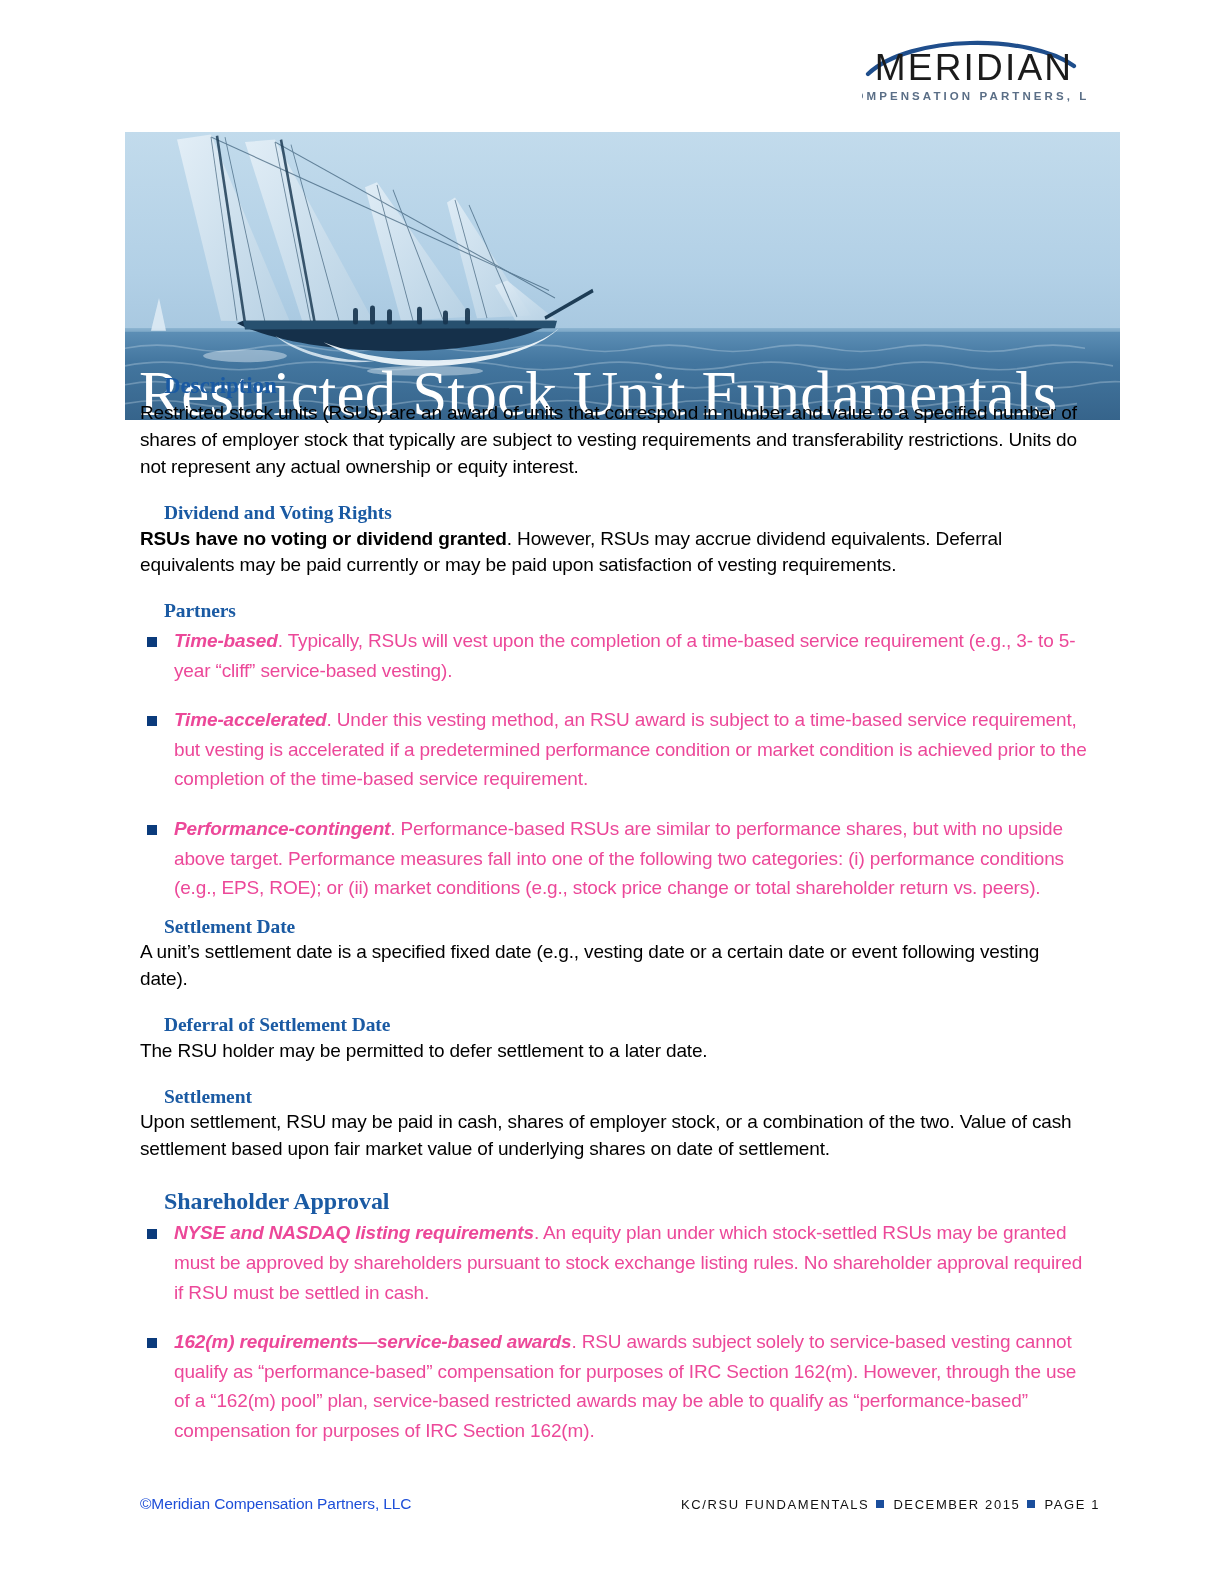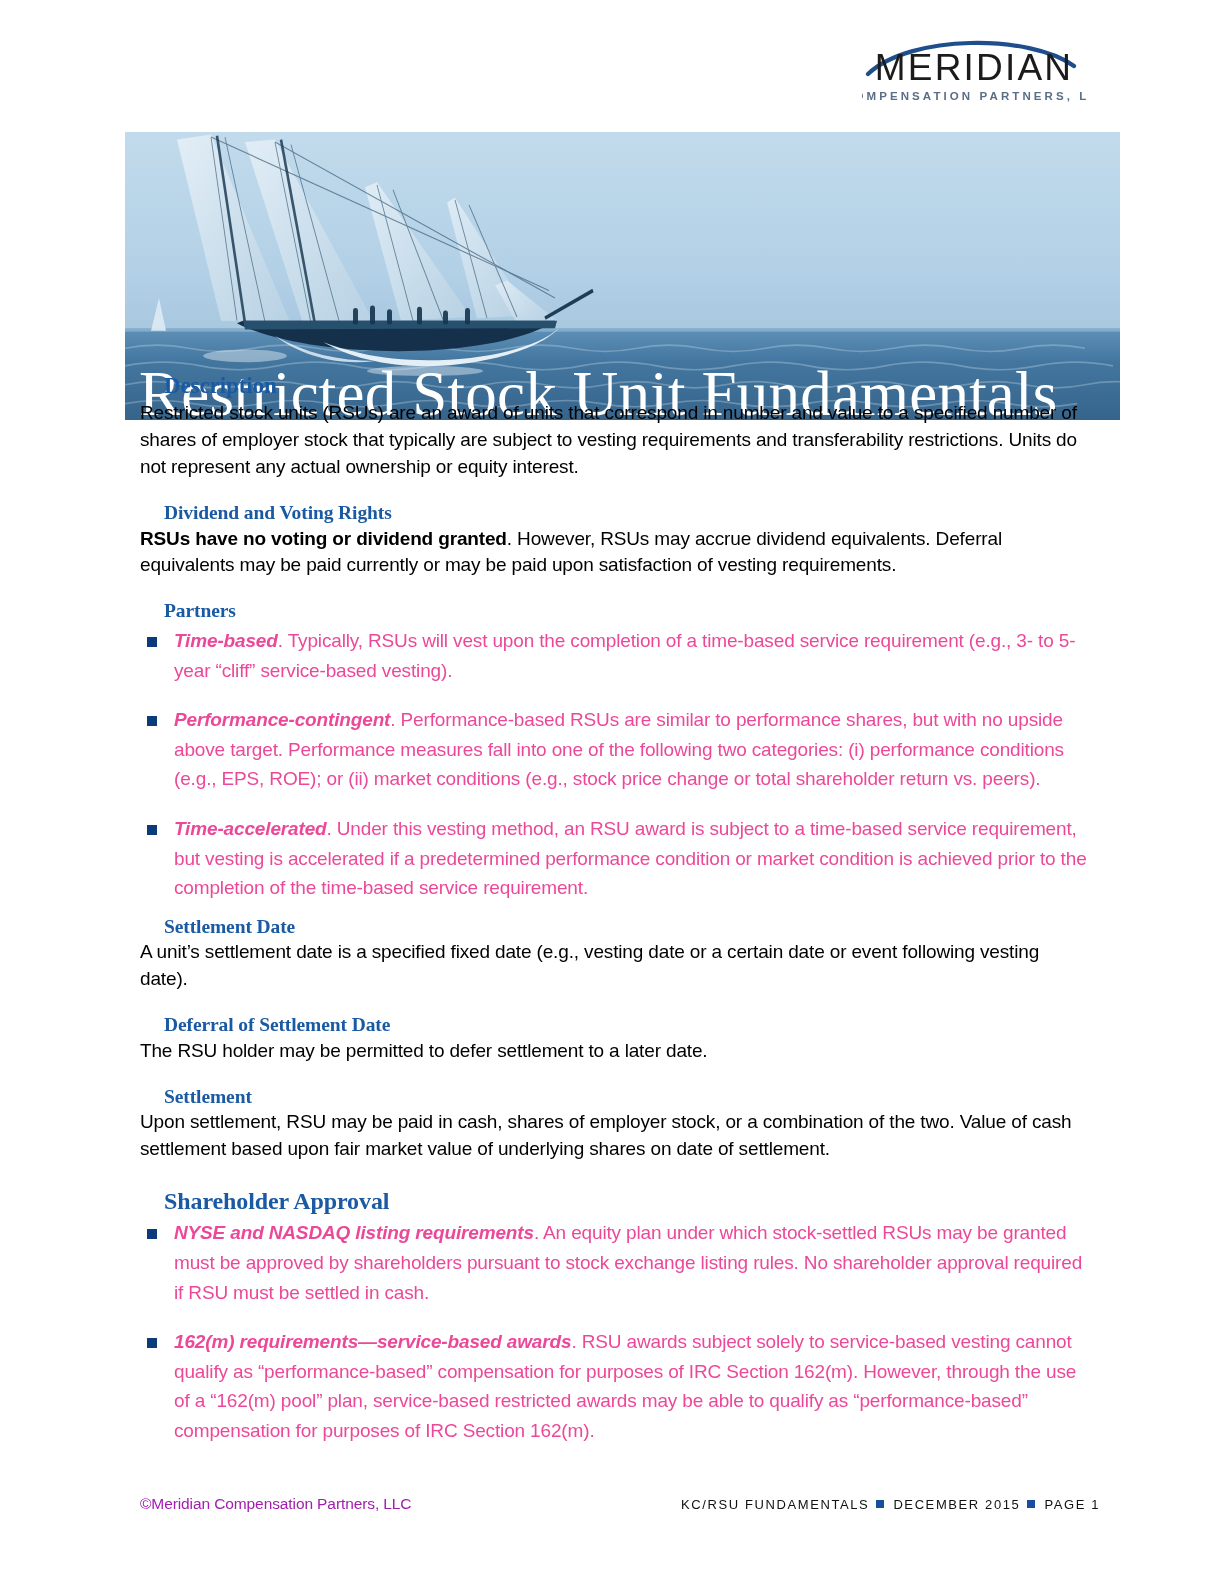--- a/index.html
+++ b/index.html
@@ -135,21 +135,21 @@
     left: 140px;
     right: 124px;
     top: 1492px;
     height: 24px;
     display: flex;
     align-items: center;
     justify-content: space-between;
   }
   .foot-left {
     font-size: 15.5px;
-    color: #a21caf;
+    color: #1d4ed8;
     letter-spacing: -0.1px;
   }
   .foot-right {
     font-size: 13px;
     color: #111111;
     letter-spacing: 1.6px;
     display: flex;
     align-items: center;
     white-space: nowrap;
     justify-content: center;
@@ -274,25 +274,25 @@
     <div class="gap-md"></div>
 
     <h2 class="sec sub">Partners</h2>
     <ul class="bullets">
       <li>
         <span class="sq"></span>
         <span class="lead">Time-based</span><span>. Typically, RSUs will vest upon the completion of a time-based service requirement (e.g., 3- to 5-year “cliff” service-based vesting).</span>
       </li>
       <li>
         <span class="sq"></span>
+        <span class="lead">Time-accelerated</span><span>. Under this vesting method, an RSU award is subject to a time-based service requirement, but vesting is accelerated if a predetermined performance condition or market condition is achieved prior to the completion of the time-based service requirement.</span>
+      </li>
+      <li>
+        <span class="sq"></span>
         <span class="lead">Performance-contingent</span><span>. Performance-based RSUs are similar to performance shares, but with no upside above target. Performance measures fall into one of the following two categories: (i) performance conditions (e.g., EPS, ROE); or (ii) market conditions (e.g., stock price change or total shareholder return vs. peers).</span>
-      </li>
-      <li>
-        <span class="sq"></span>
-        <span class="lead">Time-accelerated</span><span>. Under this vesting method, an RSU award is subject to a time-based service requirement, but vesting is accelerated if a predetermined performance condition or market condition is achieved prior to the completion of the time-based service requirement.</span>
       </li>
     </ul>
 
     <div class="gap-sm"></div>
 
     <h2 class="sec sub">Settlement Date</h2>
     <p class="body">A unit’s settlement date is a specified fixed date (e.g., vesting date or a certain date or event following vesting date).</p>
 
     <div class="gap-md"></div>
 

